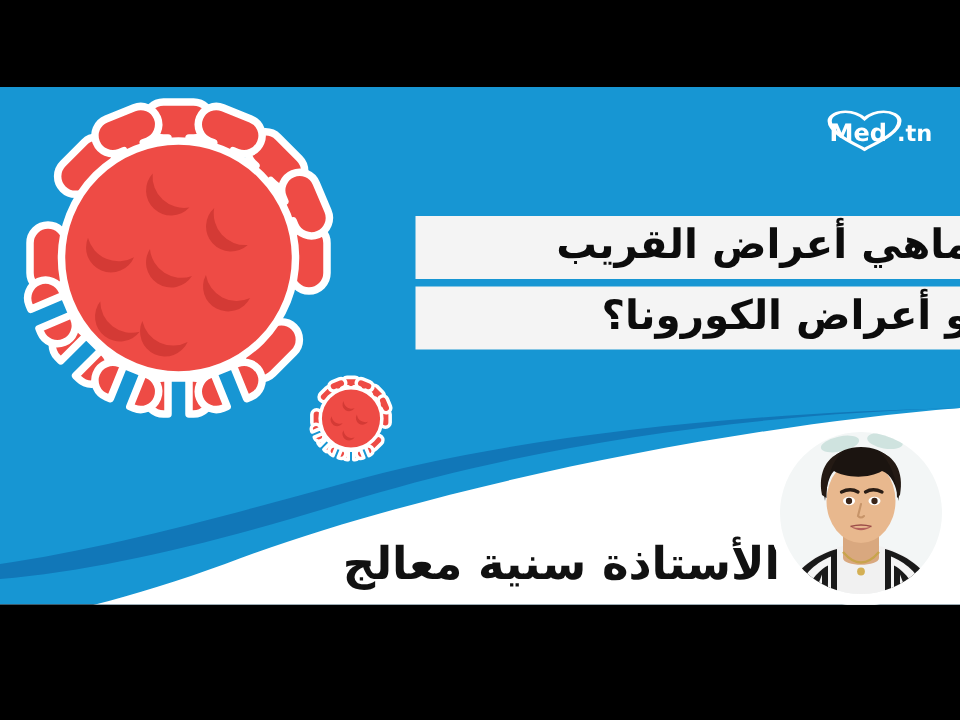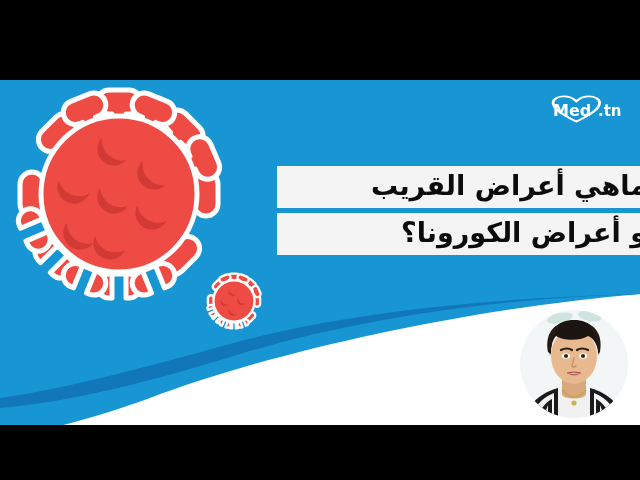--- a/index.html
+++ b/index.html
@@ -14,21 +14,20 @@
     overflow: hidden;
     font-family: "DejaVu Sans", "Liberation Sans", sans-serif;
   }
 
   .frame {
     position: relative;
     width: 640px;
     height: 403px;
     background: #c2410c;
     overflow: hidden;
-    margin-top: 22px;
   }
 
   
   .letterbox {
     position: absolute;
     left: 0;
     width: 640px;
     background: #000000;
     z-index: 60;
   }
@@ -258,20 +257,21 @@
       <svg viewBox="0 0 640 150" xmlns="http://www.w3.org/2000/svg" preserveAspectRatio="none">
 
         <path d="M0 150 L640 150 L640 0 C470 14 270 58 150 104 C95 124 42 138 0 144 Z" fill="#FFFFFF"></path>
 
         <path d="M0 114 C70 108 150 88 240 60 C360 24 500 4 640 0 L640 -10 L0 -10 Z" fill="#1177B8"></path>
 
         <path d="M0 0 L640 0 C470 4 330 22 230 50 C150 72 70 94 0 104 Z" fill="#1796D3"></path>
       </svg>
     </div>
 
+    <div class="speaker-name">الأستاذة سنية معالج</div>
 
     <div class="portrait">
       <svg viewBox="0 0 124 124" xmlns="http://www.w3.org/2000/svg">
         <defs>
           <clipPath id="pclip">
               <circle cx="62" cy="62" r="54"></circle>
             </clipPath>
         </defs>
         <circle cx="62" cy="62" r="62" fill="#FFFFFF"></circle>
         <g clip-path="url(#pclip)">

